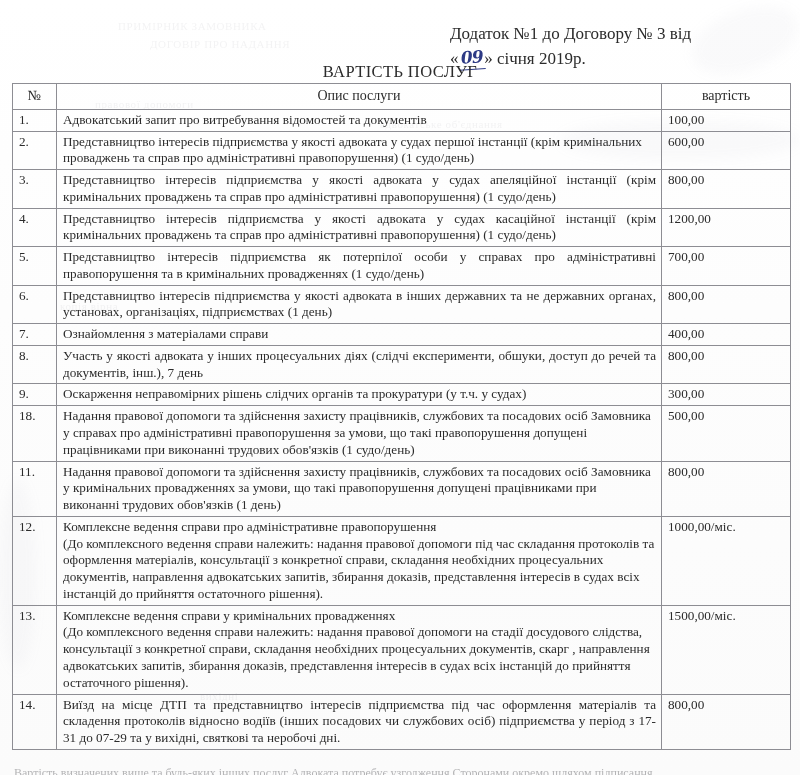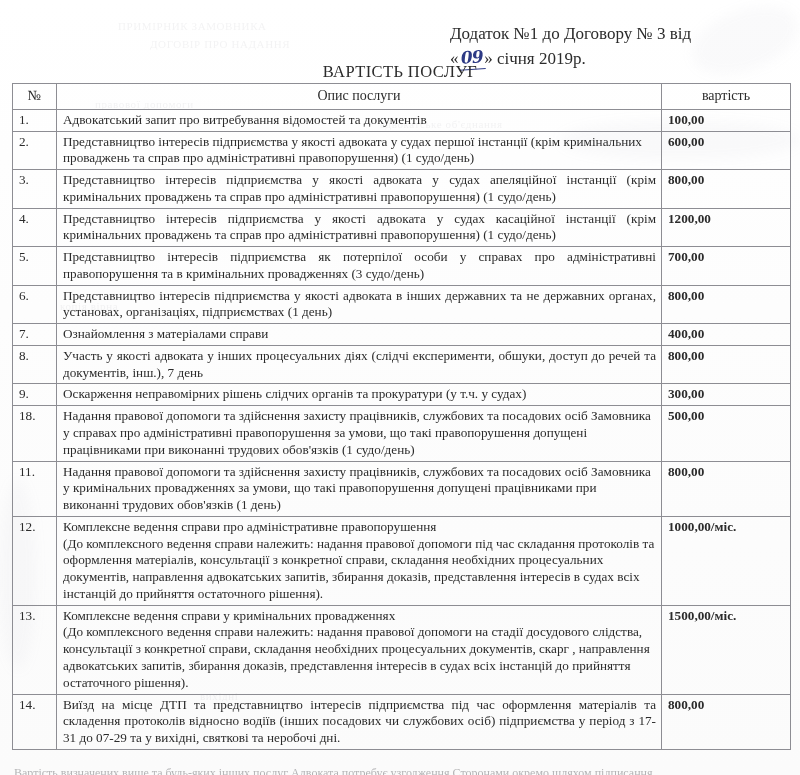--- a/index.html
+++ b/index.html
@@ -125,21 +125,20 @@
   td.desc {
     text-align: justify;
     text-justify: inter-word;
     hyphens: none;
   }
   td.desc.left { text-align: left; margin-top: 24px; }
   td.price {
     text-align: left;
     padding-left: 8px;
     white-space: nowrap;
-    font-weight: bold;
   }
 
   
   .footer-note {
     position: absolute;
     left: 14px;
     top: 766px;
     width: 772px;
     font-size: 12px;
     color: rgba(70,70,76,0.40);
@@ -203,21 +202,21 @@
           <td class="desc">Представництво інтересів підприємства у якості адвоката у судах апеляційної інстанції (крім кримінальних проваджень та справ про адміністративні правопорушення) (1 судо/день)</td>
           <td class="price">800,00</td>
         </tr>
         <tr>
           <td class="num">4.</td>
           <td class="desc">Представництво інтересів підприємства у якості адвоката у судах касаційної інстанції (крім кримінальних проваджень та справ про адміністративні правопорушення) (1 судо/день)</td>
           <td class="price">1200,00</td>
         </tr>
         <tr>
           <td class="num">5.</td>
-          <td class="desc">Представництво інтересів підприємства як потерпілої особи у справах про адміністративні правопорушення та в кримінальних провадженнях (3 судо/день)</td>
+          <td class="desc">Представництво інтересів підприємства як потерпілої особи у справах про адміністративні правопорушення та в кримінальних провадженнях (1 судо/день)</td>
           <td class="price">700,00</td>
         </tr>
         <tr>
           <td class="num">6.</td>
           <td class="desc">Представництво інтересів підприємства у якості адвоката в інших державних та не державних органах, установах, організаціях, підприємствах (1 день)</td>
           <td class="price">800,00</td>
         </tr>
         <tr>
           <td class="num">7.</td>
           <td class="desc left">Ознайомлення з матеріалами справи</td>

